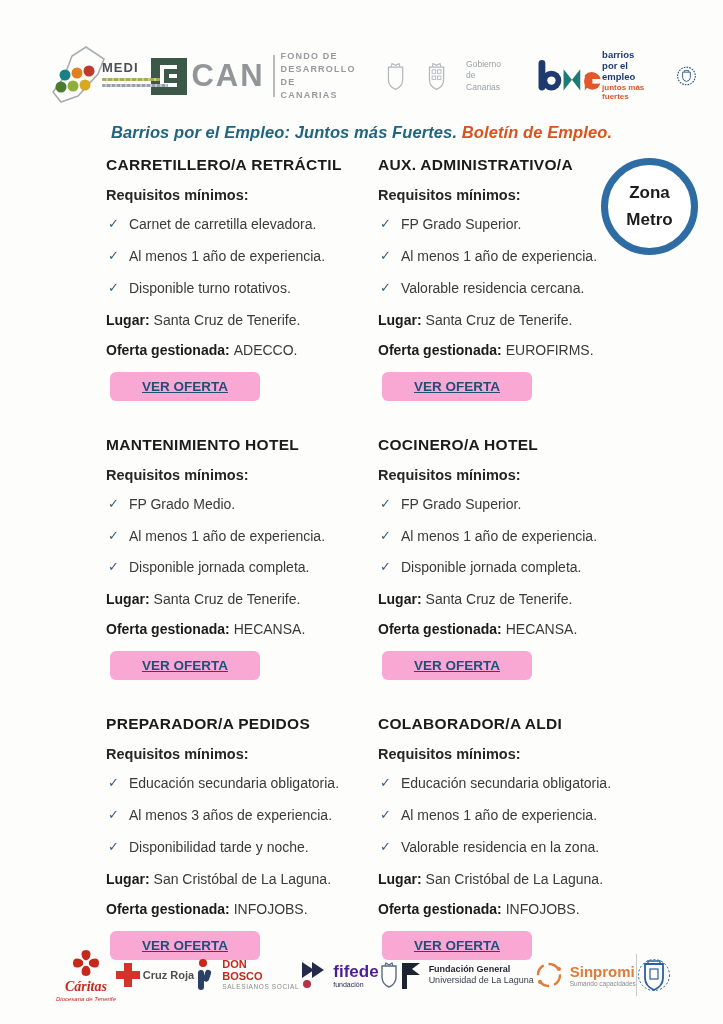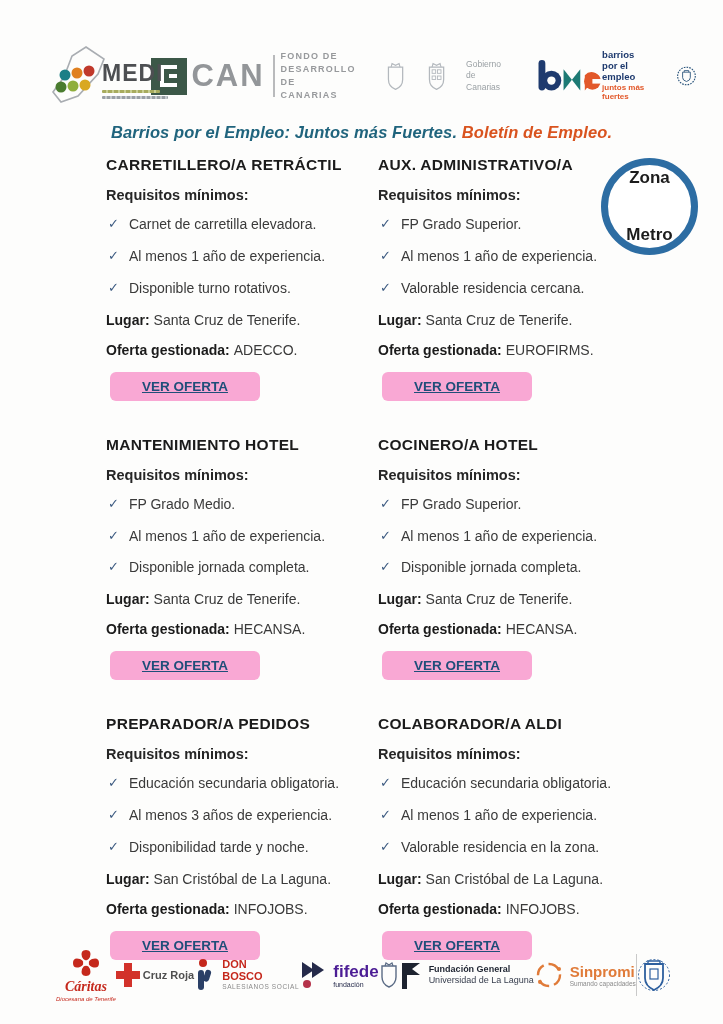--- a/index.html
+++ b/index.html
@@ -17,21 +17,21 @@
   .header {
     display: flex;
     align-items: center;
     padding: 44px 26px 0 48px;
     gap: 14px;
   }
   .logo { display: flex; align-items: center; }
   .medi { position: relative; width: 150px; height: 64px; }
   .medi svg { position: absolute; left: 0; top: 0; }
   .medi-text { position: absolute; left: 54px; top: 16px; }
-  .medi-name { font-size: 23px; color: #4d4f52; letter-spacing: 1px; font-weight: 600; }
+  .medi-name { font-size: 13px; color: #4d4f52; letter-spacing: 1px; font-weight: 600; }
   .medi-bar { height: 3px; margin-top: 3px; border-radius: 1px; }
   .medi-bar1 { width: 58px; background: repeating-linear-gradient(90deg,#a7ab5e 0 4px,#c9cf93 4px 6px); }
   .medi-bar2 { width: 66px; background: repeating-linear-gradient(90deg,#9aa0a6 0 3px,#c4c9cd 3px 5px); }
   .eican { margin-left: 6px; }
   .eican-square { width: 37px; height: 37px; background: #3c5848; display: flex; align-items: center; justify-content: center; }
   .eican-can { font-size: 31px; font-weight: 700; color: #939699; letter-spacing: 2px; margin-left: 4px; }
   .eican-divider { width: 2px; height: 42px; background: #b9babc; margin: 0 6px 0 8px; }
   .eican-tagline { font-size: 9px; color: #97999c; font-weight: 600; letter-spacing: 1.2px; line-height: 1.45; }
   .gobierno { gap: 18px; margin-left: 14px; }
   .gobierno-text { font-size: 8.5px; color: #9aa0a4; line-height: 1.3; }
@@ -53,21 +53,21 @@
   .main-title .part2 { color: #d9531e; }
   
   .zona-badge {
     position: absolute;
     top: 158px; left: 601px;
     width: 97px; height: 97px;
     border: 7px solid #2d6da3;
     border-radius: 50%;
     background: #fff;
     display: flex; flex-direction: column;
-    align-items: center; justify-content: space-between;
+    align-items: center; justify-content: center;
     font-weight: 700; font-size: 17px; color: #1c1c1c;
     line-height: 1.55;
   }
   
   .jobs {
     display: grid;
     grid-template-columns: 272px 272px;
     margin: 14px 0 0 106px;
     row-gap: 35px;
   }

